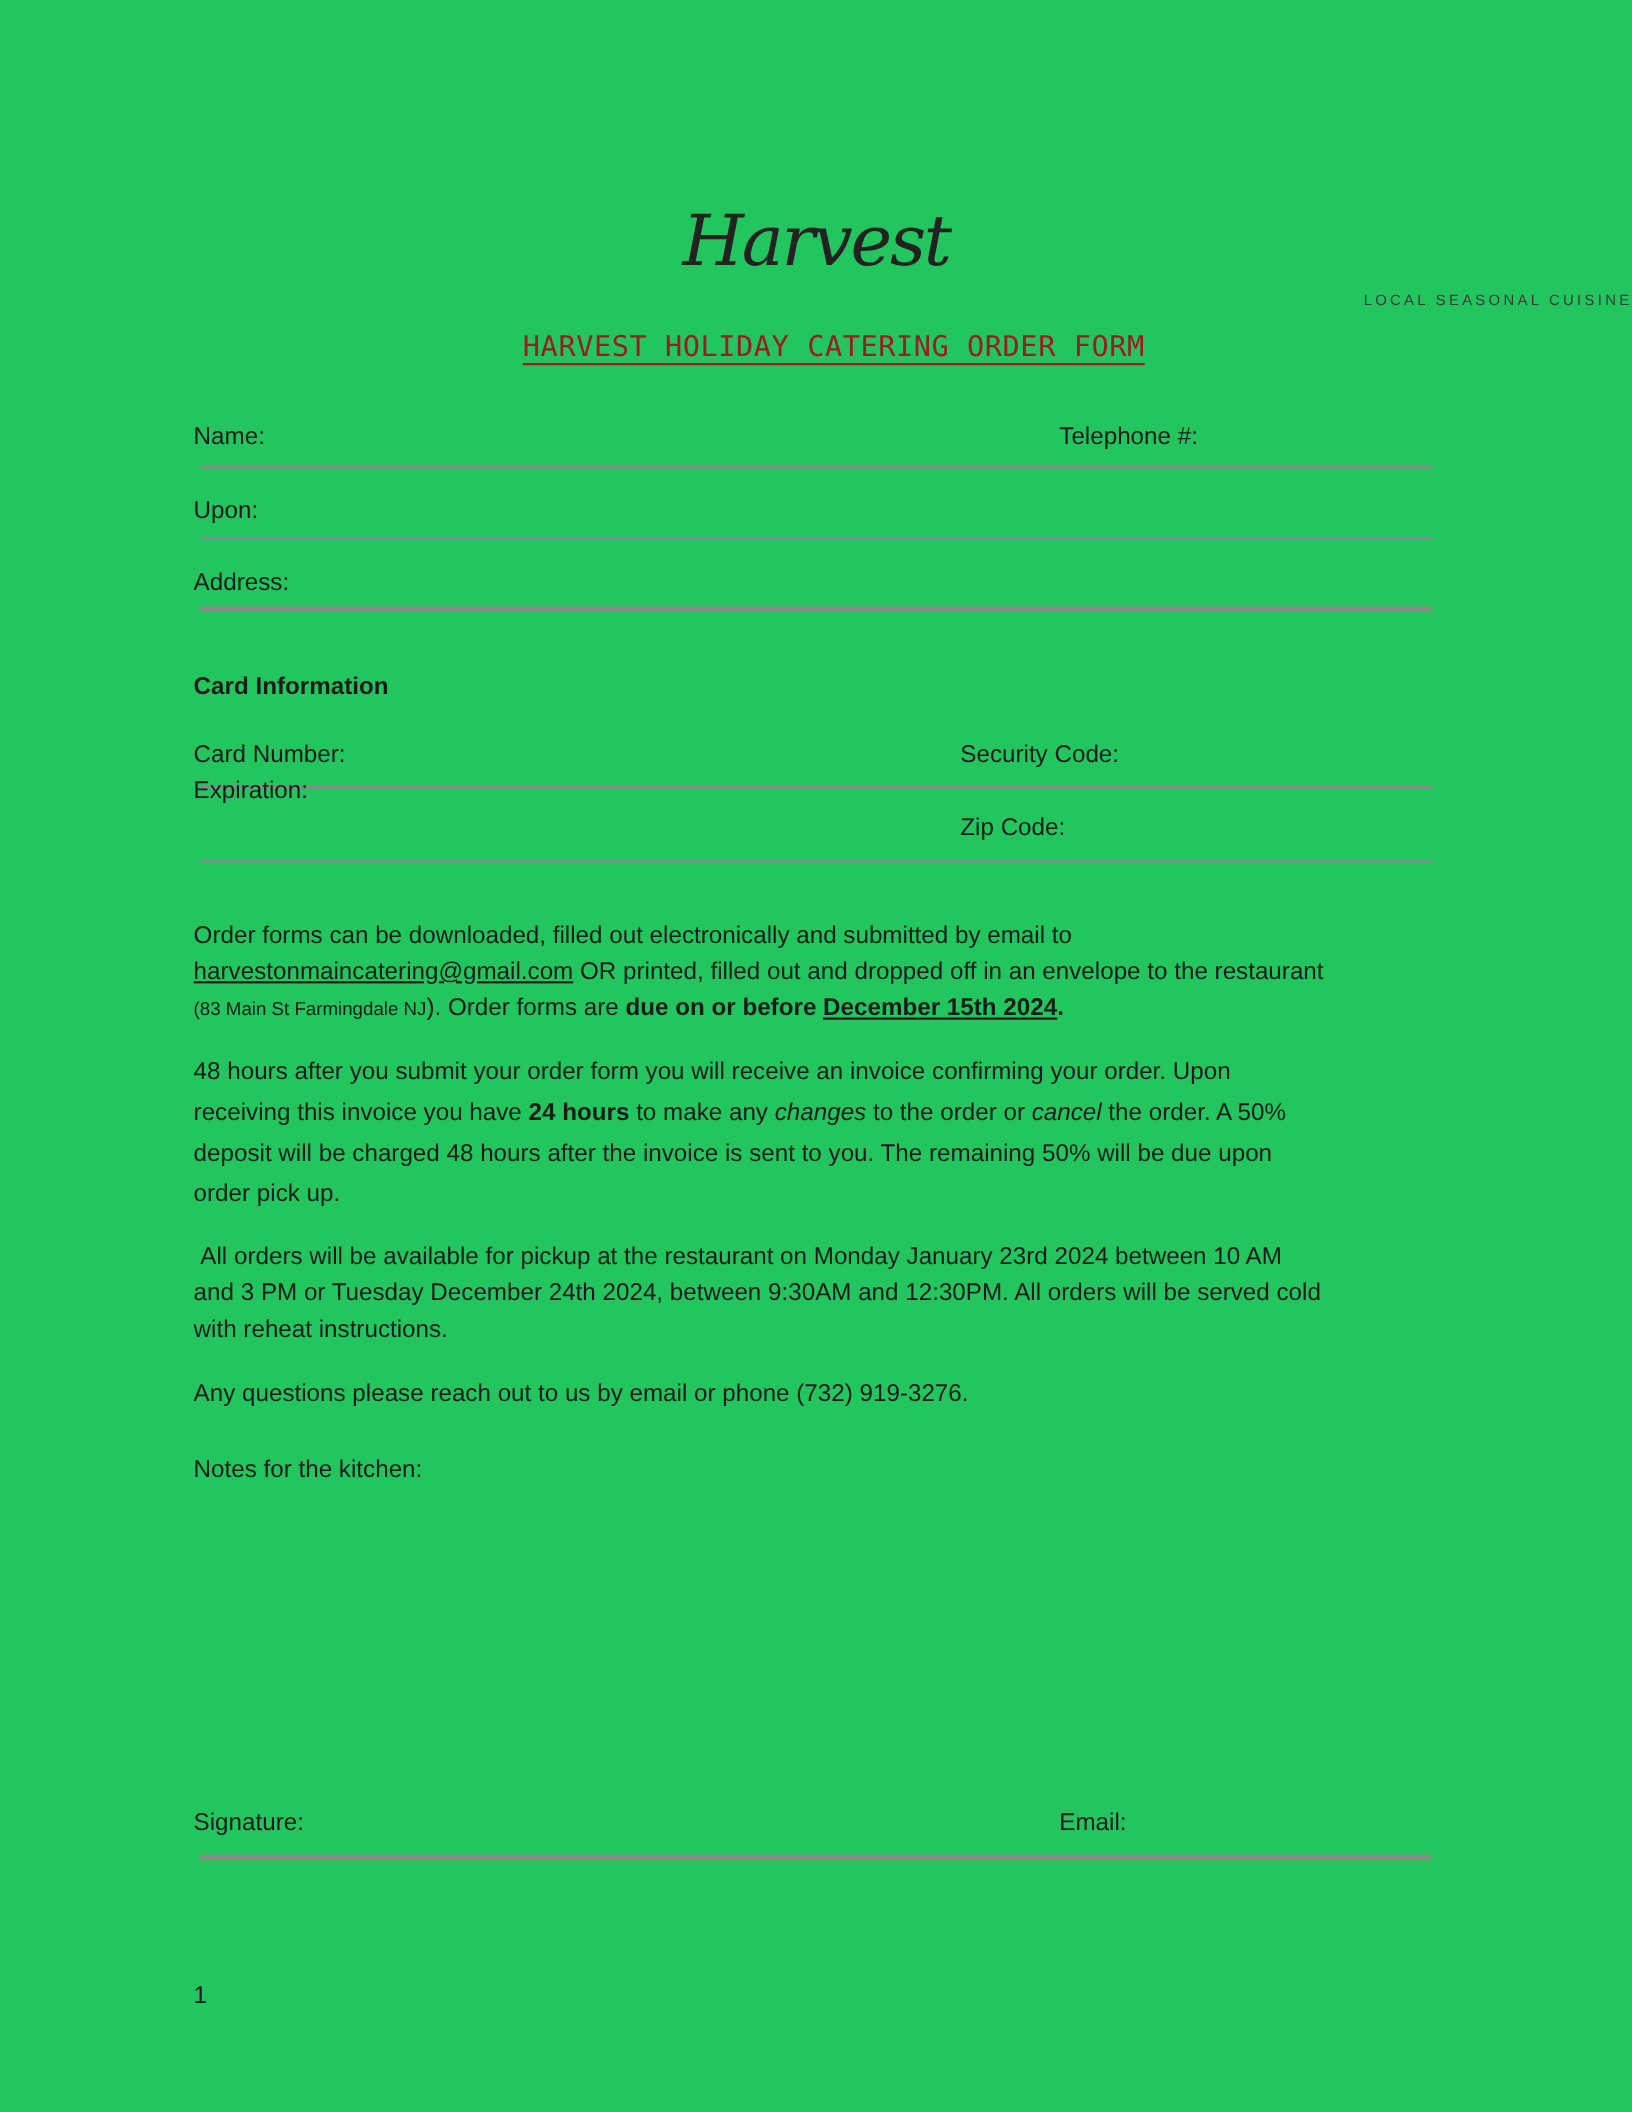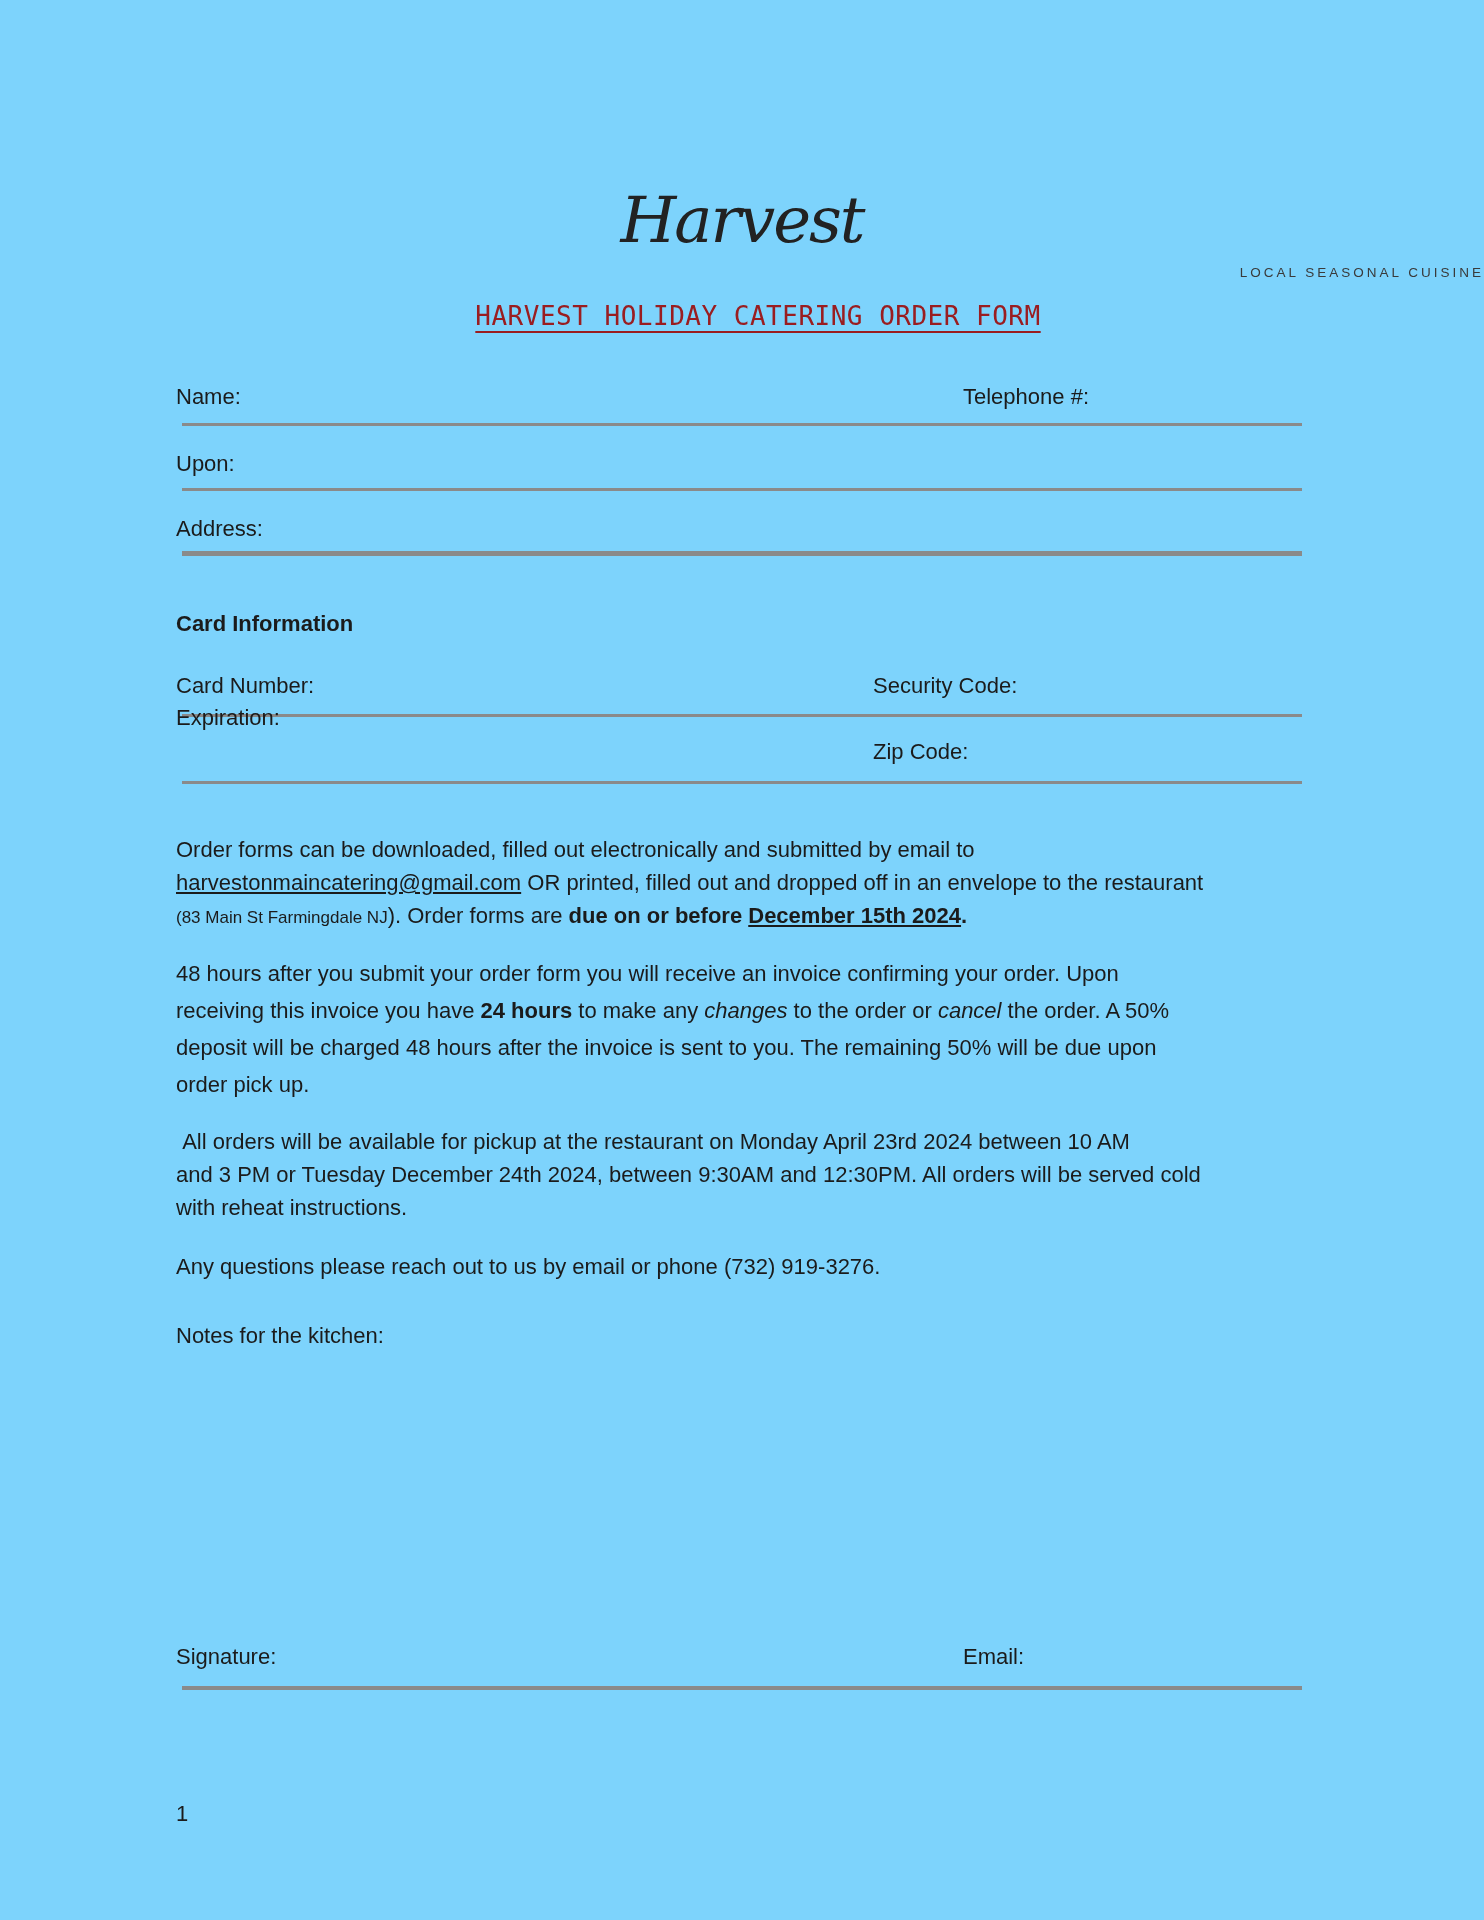--- a/index.html
+++ b/index.html
@@ -4,21 +4,21 @@
 <style>
   :root{
     --title-color:#9a1d20;
     --line-color:#8a8a8a;
     --text-color:#1b1b1b;
   }
   html,body{margin:0;padding:0;background:#ffffff;}
   .page{
     position:relative;
     width:1484px;height:1920px;
-    background:#7dd3fc;
+    background:#22c55e;
     font-family:"Liberation Sans", sans-serif;
     color:var(--text-color);
     overflow:hidden;
   }
   
   .logo-script{
     position:absolute;top:172px;left:0;right:0;
     text-align:center;
     font-family:"DejaVu Serif", serif;
     font-style:italic;
@@ -106,21 +106,21 @@
   <div class="label" style="left:176px;top:672px;">Card Number:</div>
   <div class="label" style="left:873px;top:672px;">Security Code:</div>
   <div class="field-line" style="top:714px;"></div>
 
   <div class="label" style="left:176px;top:704px;">Expiration:</div>
   <div class="label" style="left:873px;top:738px;">Zip Code:</div>
   <div class="field-line" style="top:781px;"></div>
 
   <div class="para" style="top: 833px; line-height: 33px;"><span>Order forms can be downloaded, filled out electronically and submitted by email to</span><br><span style="text-decoration: underline;">harvestonmaincatering@gmail.com</span><span> OR printed, filled out and dropped off in an envelope to the restaurant</span><br><span style="font-size: 17px;">(83 Main St Farmingdale NJ</span><span>). Order forms are </span><span style="font-weight: 700;">due on or before </span><span style="font-weight: 700; text-decoration: underline;">December 15th 2024</span><span style="font-weight: 700;">.</span></div>
   <div class="para" style="top: 955px; line-height: 37px;"><span>48 hours after you submit your order form you will receive an invoice confirming your order. Upon</span><br><span>receiving this invoice you have </span><span style="font-weight: 700;">24 hours</span><span> to make any </span><span style="font-style: italic;">changes</span><span> to the order or </span><span style="font-style: italic;">cancel</span><span> the order. A 50%</span><br><span>deposit will be charged 48 hours after the invoice is sent to you. The remaining 50% will be due upon</span><br><span>order pick up.</span></div>
-  <div class="para" style="top: 1125px; line-height: 33px;"><span> All orders will be available for pickup at the restaurant on Monday April 23rd 2024 between 10 AM</span><br><span>and 3 PM or Tuesday December 24th 2024, between 9:30AM and 12:30PM. All orders will be served cold</span><br><span>with reheat instructions.</span></div>
+  <div class="para" style="top: 1125px; line-height: 33px;"><span> All orders will be available for pickup at the restaurant on Monday January 23rd 2024 between 10 AM</span><br><span>and 3 PM or Tuesday December 24th 2024, between 9:30AM and 12:30PM. All orders will be served cold</span><br><span>with reheat instructions.</span></div>
   <div class="para" style="top: 1250px; line-height: 33px;"><span>Any questions please reach out to us by email or phone (732) 919-3276.</span></div>
 
   <div class="label" style="left:176px;top:1322px;">Notes for the kitchen:</div>
 
   <div class="label" style="left:176px;top:1643px;">Signature:</div>
   <div class="label" style="left:963px;top:1643px;">Email:</div>
   <div class="field-line medium" style="top:1686px;"></div>
 
   <div class="page-number">1</div>
 

